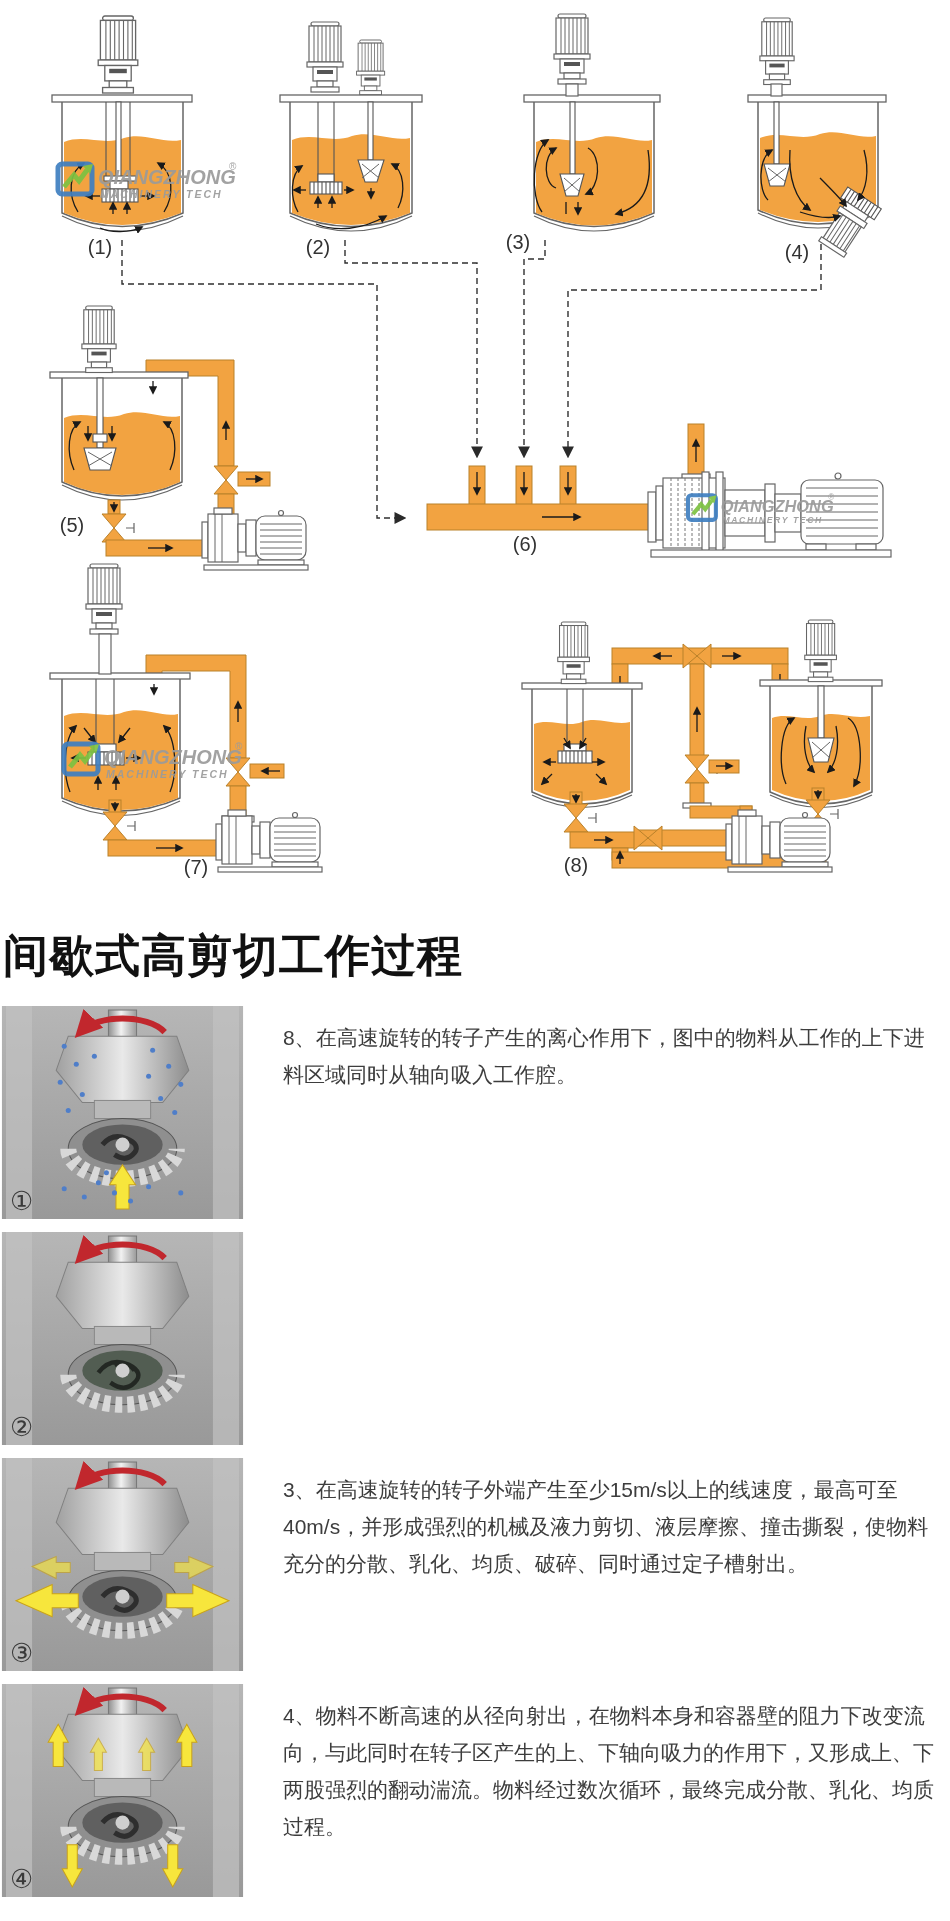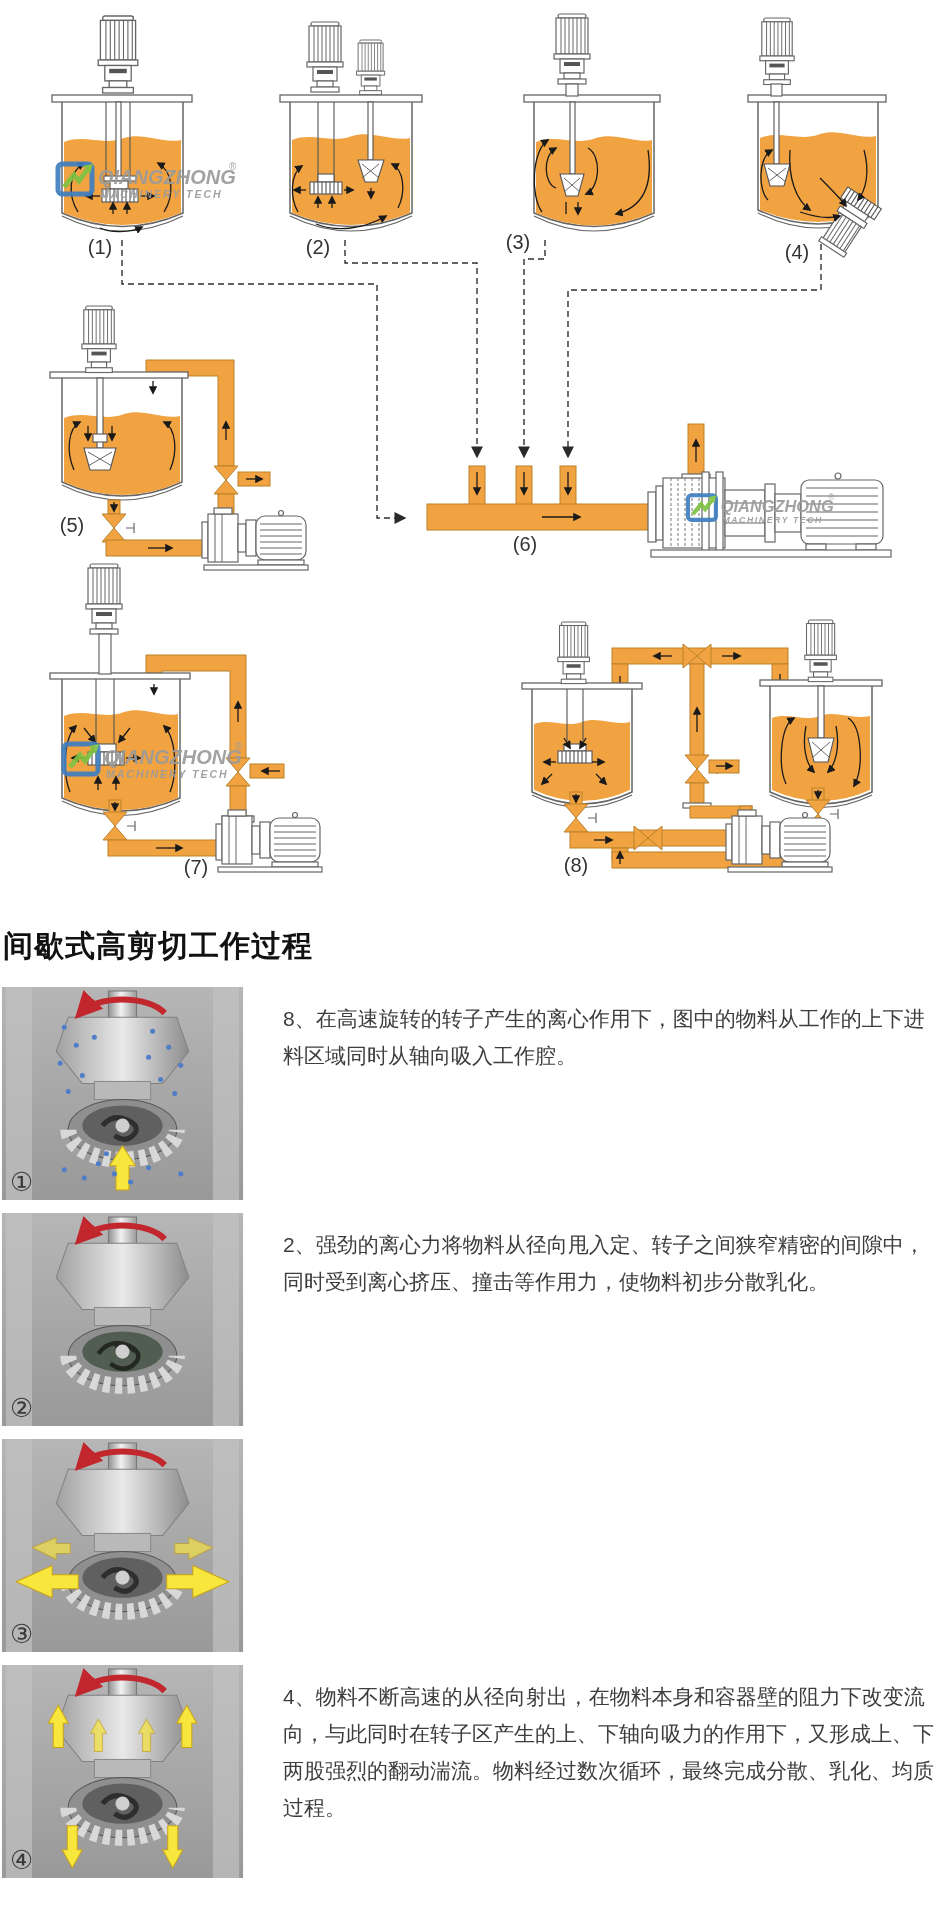--- a/index.html
+++ b/index.html
@@ -23,21 +23,21 @@
   .teeth{stroke:#555;stroke-width:1.1;fill:none;}
   .flow{stroke:#1a1a1a;stroke-width:1.3;fill:none;}
   .dash{stroke:#2f2f2f;stroke-width:1.4;fill:none;stroke-dasharray:6 4;}
   .lbl{font-size:20px;fill:#333;}
   .wm-brand{font-size:20px;font-weight:bold;font-style:italic;fill:var(--wmgray,#9B9B9B);}
   .wm-sub{font-size:10.5px;font-style:italic;font-weight:bold;letter-spacing:2px;fill:var(--wmgray,#9B9B9B);}
   .wm-reg{font-size:10px;fill:var(--wmgray,#9B9B9B);}
   .wm{opacity:.92;}
 
   
-  .heading{font-size:30px;font-weight:bold;color:var(--heading,#111);margin:16px 0 20px 3px;letter-spacing:1px;}
+  .heading{font-size:45px;font-weight:bold;color:var(--heading,#111);margin:16px 0 20px 3px;letter-spacing:1px;}
   .steps{padding-bottom:30px;}
   .step{display:flex;align-items:flex-start;margin-bottom:13px;}
   .img-wrap{position:relative;width:245px;height:213px;flex:0 0 auto;}
   .img-wrap svg{width:245px;height:213px;}
   .badge{position:absolute;left:10px;bottom:5px;font-size:26px;color:#3a3a3a;line-height:1;}
   .step-text{margin:0;padding:13px 0 0 38px;font-size:21px;line-height:37px;color:var(--text,#3D3D3D);width:662px;}
   .yellow{fill:var(--yellow,#F7E63C);stroke:#C9A21A;stroke-width:1;}
   .drop{fill:var(--droplet,#4F7EC9);}
 </style>
 </head>
@@ -479,21 +479,20 @@
           <rect x="92" y="94" width="56" height="18" fill="#b9b9b9" stroke="#888"></rect>
           <ellipse cx="120" cy="142" rx="54" ry="30" fill="#8f8f8f" stroke="#555"></ellipse>
           <path d="M66,142 A54,30 0 0 0 174,142" stroke="#d8d8d8" stroke-width="16" stroke-dasharray="7 5" fill="none"></path>
           <ellipse cx="120" cy="138" rx="40" ry="20" fill="#525d52"></ellipse>
           <path d="M96,140 q12,-16 30,-8 q16,8 6,18 q-10,10 -24,0 M112,132 q14,-4 20,6" stroke="#232823" stroke-width="4.5" fill="none"></path>
           <circle cx="120" cy="138" r="7" fill="#cfcfcf"></circle>
           <path d="M162,26 C145,8 95,8 78,26" stroke="#C1272D" stroke-width="6" fill="none" marker-end="url(#arRed)"></path>
         </svg>
         <span class="badge">②</span>
       </div>
-      <p class="step-text">2、强劲的离心力将物料从径向甩入定、转子之间狭窄精密的间隙中，同时受到离心挤压、撞击等作用力，使物料初步分散乳化。</p>
     </div>
 
     <div class="step">
       <div class="img-wrap">
         <svg viewBox="0 0 240 212">
           <rect width="240" height="212" fill="url(#gbg)"></rect>
           <rect x="4" y="0" width="26" height="212" fill="#c2c2c2" opacity="0.7"></rect>
           <rect x="210" y="0" width="26" height="212" fill="#c2c2c2" opacity="0.7"></rect>
           <rect x="106" y="4" width="28" height="28" fill="url(#gsteel)" stroke="#777"></rect>
           <polygon points="66,30 174,30 186,64 160,96 80,96 54,64" fill="url(#gsteel2)" stroke="#808080"></polygon>
@@ -504,20 +503,21 @@
           <path d="M100,138 q10,-12 24,-6 q14,6 8,14 q-8,10 -20,2" stroke="#2e2e2e" stroke-width="5" fill="none"></path>
           <circle cx="120" cy="138" r="7" fill="#cfcfcf"></circle>
           <path d="M162,26 C145,8 95,8 78,26" stroke="#C1272D" stroke-width="6" fill="none" marker-end="url(#arRed)"></path>
           <polygon class="yellow" points="14,142 50,126 50,135 76,135 76,149 50,149 50,158"></polygon>
           <polygon class="yellow" points="226,142 190,126 190,135 164,135 164,149 190,149 190,158"></polygon>
           <polygon class="yellow" opacity="0.65" points="30,108 54,98 54,104 68,104 68,114 54,114 54,120"></polygon>
           <polygon class="yellow" opacity="0.65" points="210,108 186,98 186,104 172,104 172,114 186,114 186,120"></polygon>
         </svg>
         <span class="badge">③</span>
       </div>
+      <p class="step-text">3、在高速旋转的转子外端产生至少15m/s以上的线速度，最高可至40m/s，并形成强烈的机械及液力剪切、液层摩擦、撞击撕裂，使物料充分的分散、乳化、均质、破碎、同时通过定子槽射出。</p>
     </div>
 
     <div class="step">
       <div class="img-wrap">
         <svg viewBox="0 0 240 212">
           <rect width="240" height="212" fill="url(#gbg)"></rect>
           <rect x="4" y="0" width="26" height="212" fill="#c2c2c2" opacity="0.7"></rect>
           <rect x="210" y="0" width="26" height="212" fill="#c2c2c2" opacity="0.7"></rect>
           <rect x="106" y="4" width="28" height="28" fill="url(#gsteel)" stroke="#777"></rect>
           <polygon points="66,30 174,30 186,64 160,96 80,96 54,64" fill="url(#gsteel2)" stroke="#808080"></polygon>

